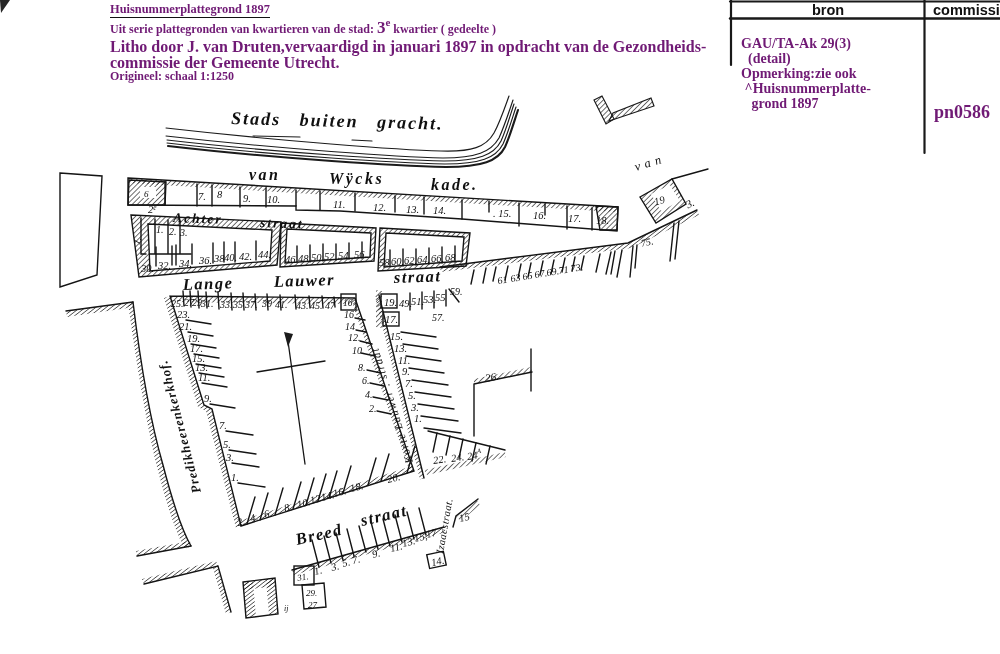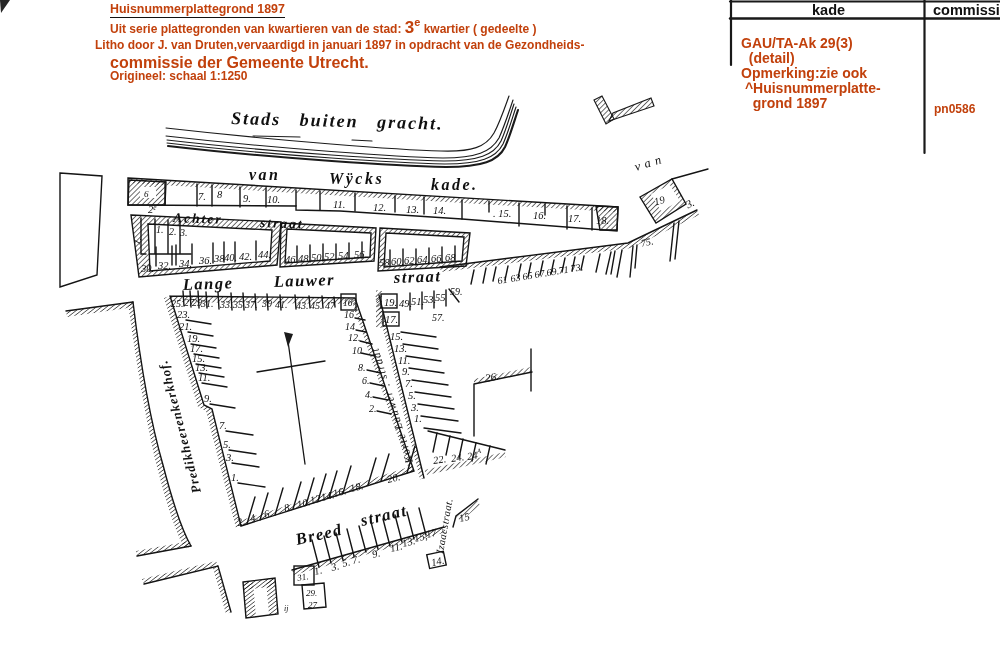--- a/index.html
+++ b/index.html
@@ -1,47 +1,47 @@
 <!DOCTYPE html>
 <html><head>
 <meta charset="utf-8">
 <style>
   html,body{margin:0;padding:0;background:#fff;}
   #page{position:relative;width:1000px;height:654px;background:#fff;overflow:hidden;}
-  .mono{font-family:Liberation Sans, sans-serif;font-weight:bold;color:#c2410c;position:absolute;white-space:pre;}
+  .mono{font-family:Liberation Serif, serif;font-weight:bold;color:#701a75;position:absolute;white-space:pre;}
   .sans{font-family:"Liberation Sans",sans-serif;font-weight:bold;color:#111;position:absolute;white-space:pre;}
   svg text{fill:#101010;}
   .hw{font-family:"Liberation Serif",serif;font-style:italic;}
   .hwb{font-family:"Liberation Serif",serif;font-style:italic;font-weight:bold;}
 </style>
 </head>
 <body>
 <div id="page">
 
 <div class="mono" style="left:110px;top:2px;font-size:12.4px;border-bottom:1.6px solid #111;padding-bottom:1px;line-height:14px;">Huisnummerplattegrond 1897</div>
 
 <div class="mono" style="left:110px;top:18px;font-size:12px;line-height:13px;height:14px;">Uit serie plattegronden van kwartieren van de stad: <span style="font-size:17px;">3</span><sup style="font-size:11px;position:relative;top:-2px;">e</sup> kwartier ( gedeelte )</div>
 
-<div class="mono" style="left:95px;top:37.5px;font-size:12px;text-align:center;">Litho door J. van Druten,vervaardigd in januari 1897 in opdracht van de Gezondheids-</div>
+<div class="mono" style="left:110px;top:37.5px;font-size:16px;text-align:center;">Litho door J. van Druten,vervaardigd in januari 1897 in opdracht van de Gezondheids-</div>
 
 <div class="mono" style="left:110px;top:54px;font-size:16px;">commissie der Gemeente Utrecht.</div>
 
 <div class="mono" style="left:110px;top:69px;font-size:12px;text-align:center;">Origineel: schaal 1:1250</div>
 
-<div class="sans" style="left:812px;top:2px;font-size:14.5px;">kade</div>
+<div class="sans" style="left:812px;top:2px;font-size:14.5px;">bron</div>
 
 <div class="sans" style="left:933px;top:2px;font-size:14.5px;">commissie</div>
 
 <div class="mono" style="left:741px;top:36px;font-size:14px;line-height:15px;">GAU/TA-Ak 29(3)
   (detail)
 Opmerking:zie ook
  ^Huisnummerplatte-
    grond 1897</div>
 
-<div class="mono" style="left:934px;top:102px;font-size:12px;">pn0586</div>
+<div class="mono" style="left:934px;top:102px;font-size:18px;">pn0586</div>
 <svg width="1000" height="654" viewBox="0 0 1000 654" style="position:absolute;left:0;top:0;" fill="none" stroke-linecap="round">
 <defs>
 <pattern id="h" width="3.6" height="3.6" patternUnits="userSpaceOnUse" patternTransform="rotate(45)">
   <line x1="0" y1="0" x2="0" y2="3.6" stroke="#161616" stroke-width="1.25"></line>
 </pattern>
 <pattern id="h2" width="3.2" height="3.2" patternUnits="userSpaceOnUse" patternTransform="rotate(52)">
   <line x1="0" y1="0" x2="0" y2="3.2" stroke="#161616" stroke-width="1.25"></line>
 </pattern>
 </defs>
 <g stroke="#191919" stroke-width="1.2">

